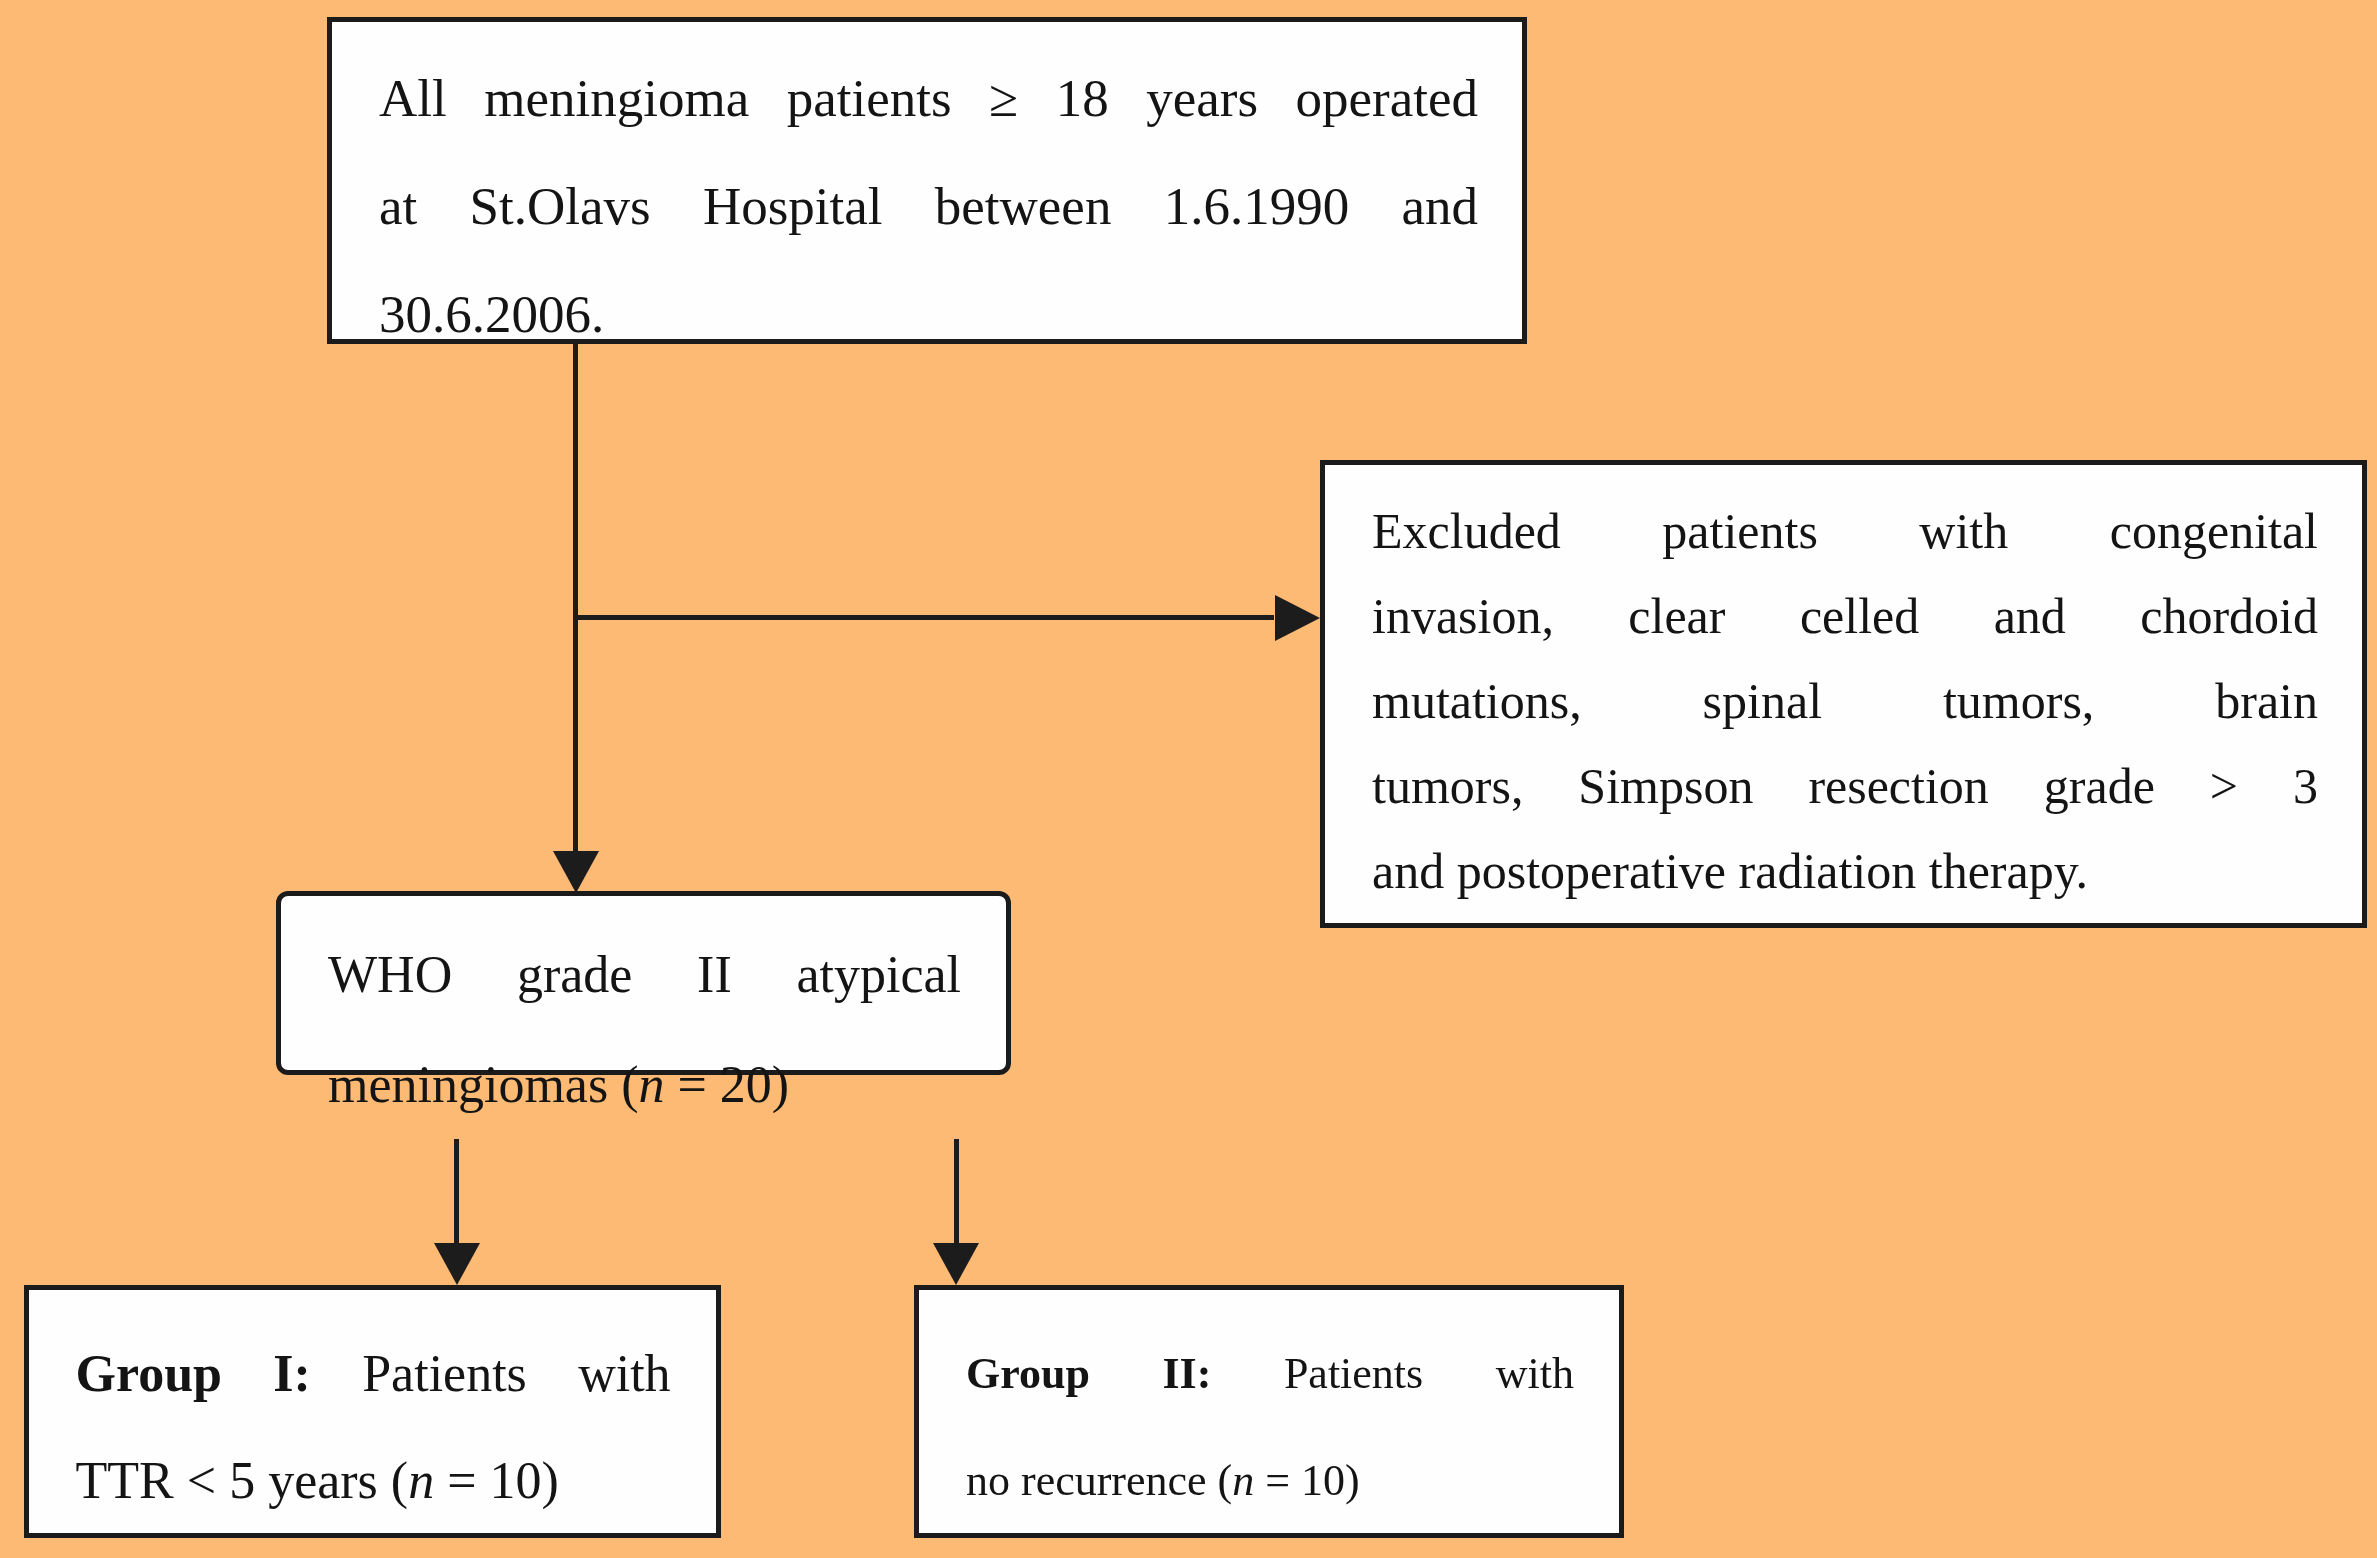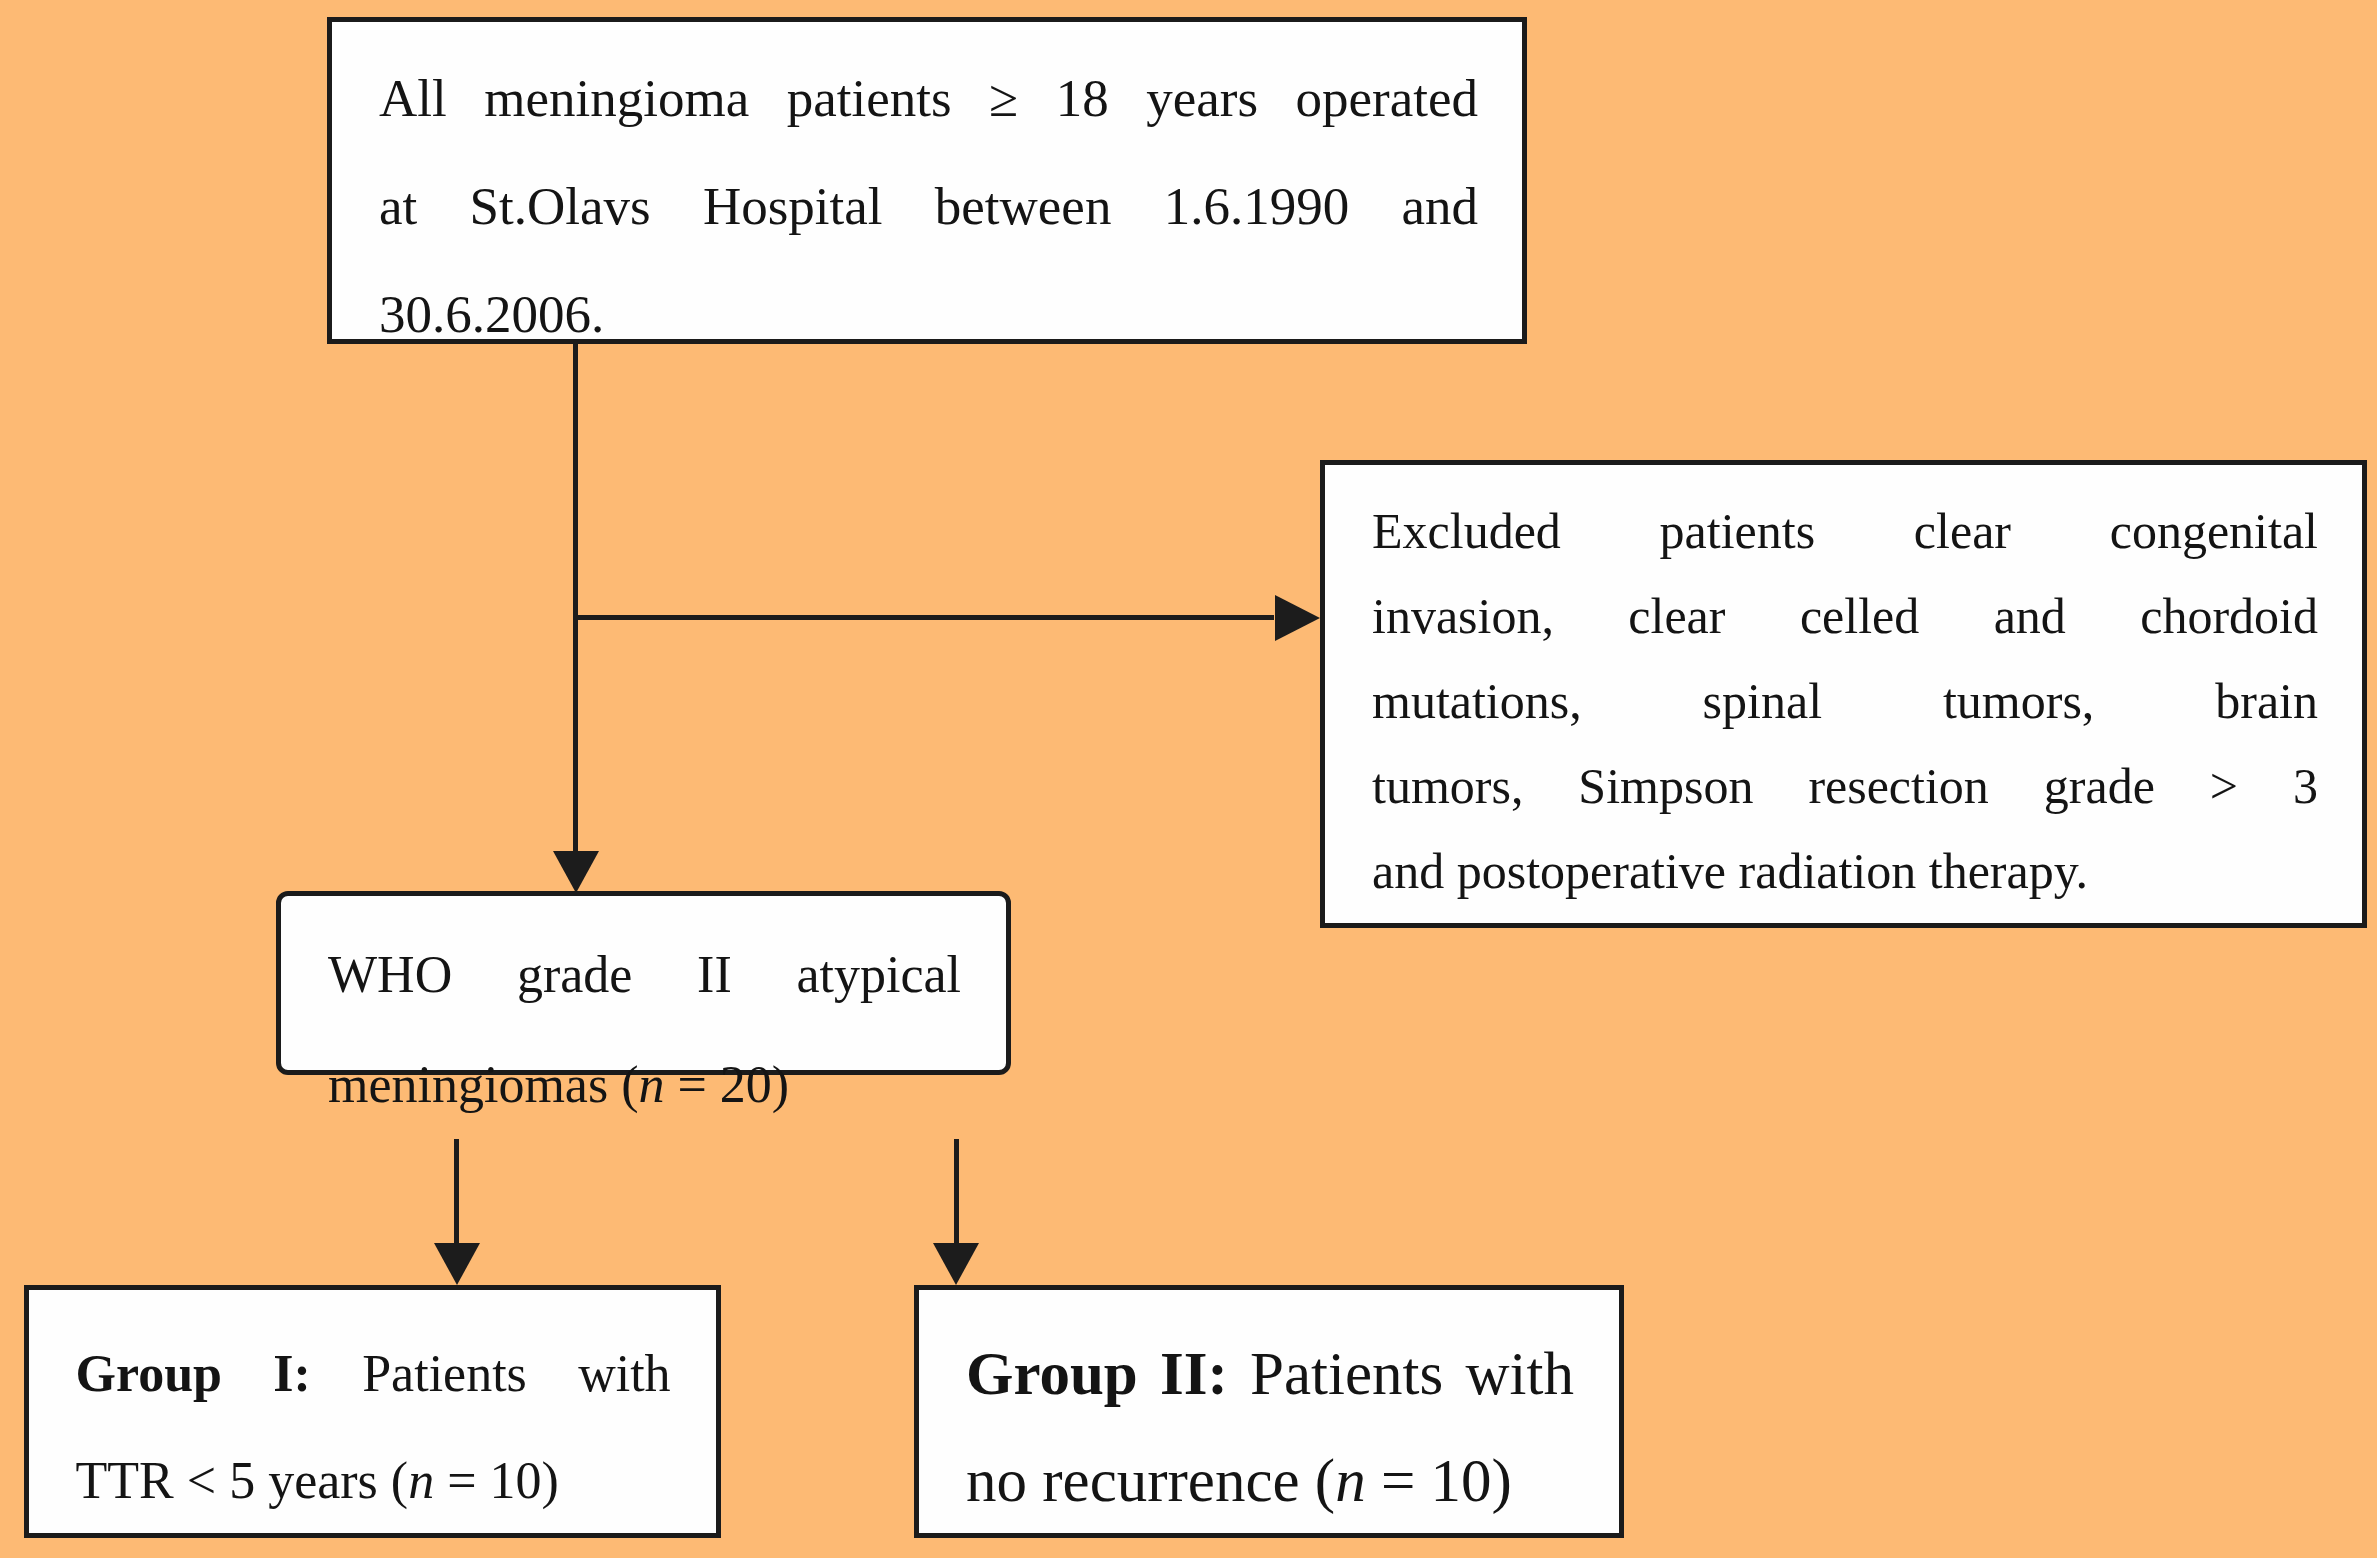--- a/index.html
+++ b/index.html
@@ -45,21 +45,21 @@
     font-size: 52px; line-height: 110px; border-radius: 12px;
   }
   #box-group1 {
     left: 23.6px; top: 1285px; width: 697px; height: 253px;
     padding: 30px 45px 0 47px;
     font-size: 52px; line-height: 107px;
   }
   #box-group2 {
     left: 914px; top: 1285px; width: 710px; height: 253px;
     padding: 30px 45px 0 47px;
-    font-size: 61px; line-height: 107px; font-family: Liberation Serif, serif;
+    font-size: 44px; line-height: 107px; font-family: Liberation Serif, serif;
   }
 
   
   .vline, .hline { position: absolute; background: #1c1c1c; }
   #vline-trunk        { left: 573px;  top: 344px;  width: 5px;   height: 509px; }
   #hline-branch       { left: 575px;  top: 615px;  width: 699px; height: 5px; }
   #vline-to-group1    { left: 454px;  top: 1139px; width: 5px;   height: 105px; }
   #vline-to-group2    { left: 954px; top: 1139px; width: 5px;   height: 105px; }
 
   
@@ -95,21 +95,21 @@
   <div class="arrow-down" id="arrow-group1"></div>
   <div class="arrow-down" id="arrow-group2"></div>
 
   <div class="box" id="box-population">
       <div class="text-line j"><span>All meningioma patients ≥ 18 years operated</span></div>
       <div class="text-line j"><span>at St.Olavs Hospital between 1.6.1990 and</span></div>
       <div class="text-line"><span>30.6.2006.</span></div>
     </div>
 
   <div class="box" id="box-excluded">
-      <div class="text-line j"><span>Excluded patients clear congenital</span></div>
+      <div class="text-line j"><span>Excluded patients with congenital</span></div>
       <div class="text-line j"><span>invasion, clear celled and chordoid</span></div>
       <div class="text-line j"><span>mutations, spinal tumors, brain</span></div>
       <div class="text-line j"><span>tumors, Simpson resection grade &gt; 3</span></div>
       <div class="text-line"><span>and postoperative radiation therapy.</span></div>
     </div>
 
   <div class="box" id="box-cohort">
       <div class="text-line j"><span>WHO grade II atypical</span></div>
       <div class="text-line"><span>meningiomas (</span><span class="i">n</span><span> = 20)</span></div>
     </div>

